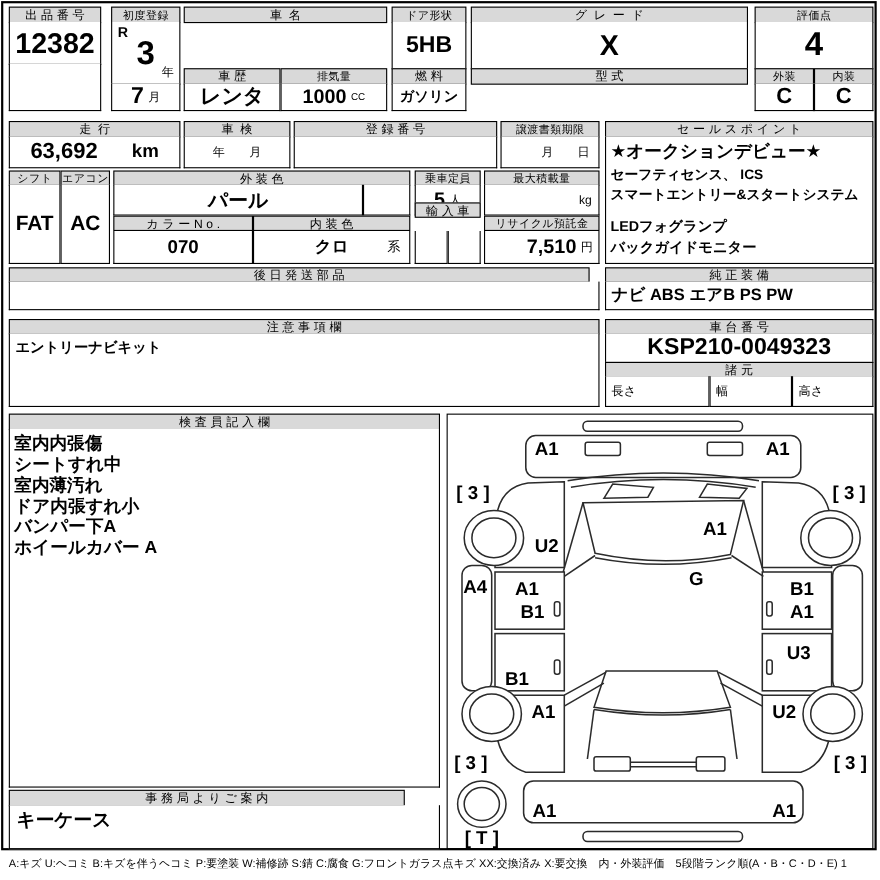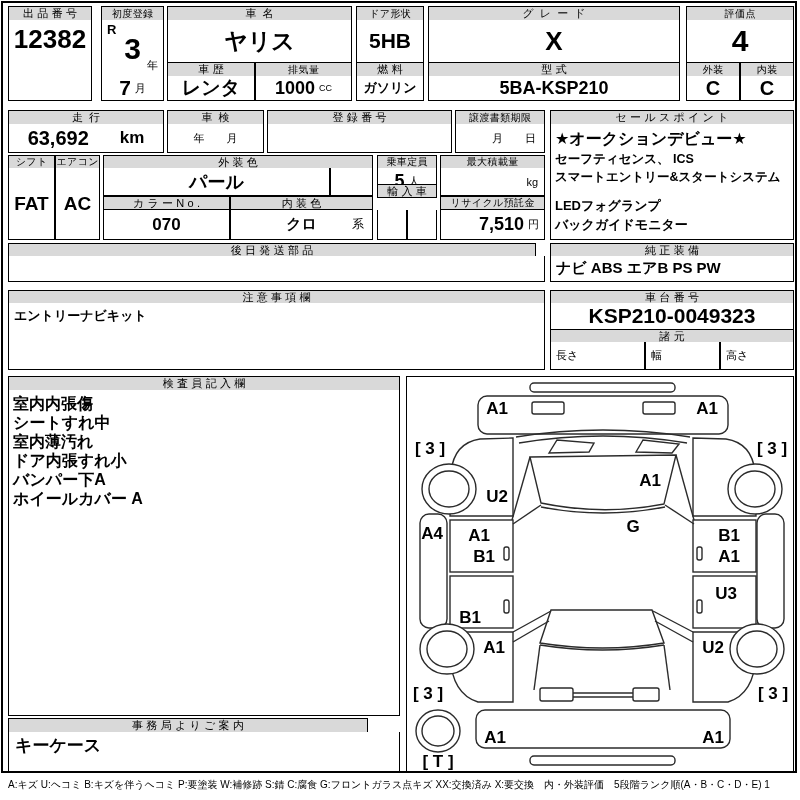--- a/index.html
+++ b/index.html
@@ -36,38 +36,36 @@
     <span style="position:absolute;left:5px;top:2px;font-size:13px;">R</span>
     <span style="font-size:30px;margin-top:2px;">3</span>
     <span style="position:absolute;right:5px;bottom:3px;font-size:11px;font-weight:500;">年</span>
   </div>
   <div class="abs cell" style="left:101px;top:76px;width:63px;height:25px;">
     <span style="font-size:21px;">7</span>
     <span class="unit">月</span>
   </div>
 
   <div class="abs hdr lsw" style="left:167px;top:6px;width:185px;height:15px;">車名</div>
-  <div class="abs cell" style="left:167px;top:20px;width:185px;height:43px;font-size:23px;">ヤリス</div>
   <div class="abs hdr" style="left:167px;top:62px;width:88px;height:15px;">車歴</div>
   <div class="abs cell" style="left:167px;top:76px;width:88px;height:25px;font-size:19px;">レンタ</div>
   <div class="abs hdr ls0" style="left:255px;top:62px;width:97px;height:15px;">排気量</div>
   <div class="abs cell" style="left:255px;top:76px;width:97px;height:25px;">
     <span style="font-size:18px;">1000</span>
     <span class="unit" style="font-size:9px;">CC</span>
   </div>
 
   <div class="abs hdr ls0" style="left:356px;top:6px;width:68px;height:15px;">ドア形状</div>
   <div class="abs cell" style="left:356px;top:20px;width:68px;height:43px;font-size:21px;">5HB</div>
   <div class="abs hdr" style="left:356px;top:62px;width:68px;height:15px;">燃料</div>
   <div class="abs cell" style="left:356px;top:76px;width:68px;height:25px;font-size:13px;">ガソリン</div>
 
   <div class="abs hdr lsw" style="left:428px;top:6px;width:252px;height:15px;">グレード</div>
   <div class="abs cell" style="left:428px;top:20px;width:252px;height:43px;font-size:26px;">X</div>
   <div class="abs hdr" style="left:428px;top:62px;width:252px;height:15px;">型式</div>
-  <div class="abs cell" style="left:428px;top:76px;width:252px;height:25px;font-size:18px;">5BA-KSP210</div>
 
   <div class="abs hdr ls0" style="left:686px;top:6px;width:108px;height:15px;">評価点</div>
   <div class="abs cell" style="left:686px;top:20px;width:108px;height:43px;font-size:30px;">4</div>
   <div class="abs hdr ls0" style="left:686px;top:62px;width:54px;height:15px;">外装</div>
   <div class="abs hdr ls0" style="left:740px;top:62px;width:54px;height:15px;">内装</div>
   <div class="abs cell" style="left:686px;top:76px;width:54px;height:25px;font-size:20px;">C</div>
   <div class="abs cell" style="left:740px;top:76px;width:54px;height:25px;font-size:20px;">C</div>
 
   <div class="abs hdr lsw" style="left:8px;top:110px;width:156px;height:15px;">走行</div>
   <div class="abs cell" style="left:8px;top:124px;width:156px;height:29px;gap:28px;">

